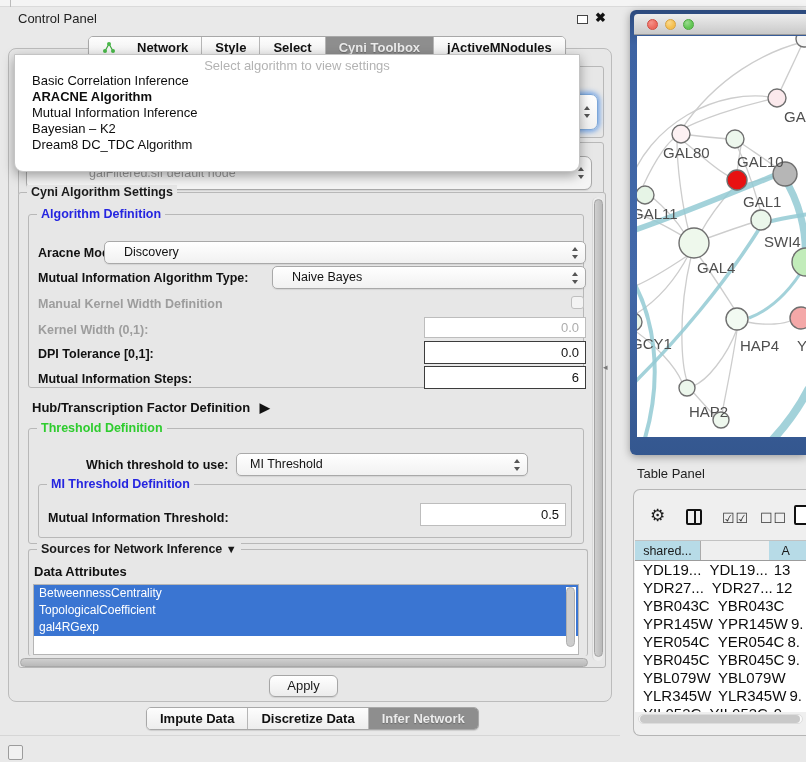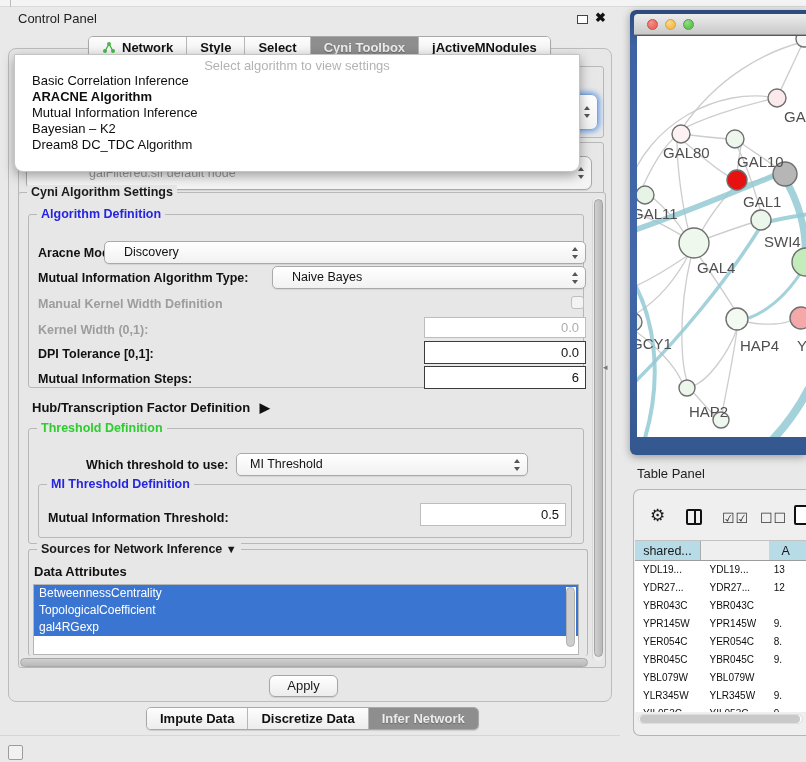--- a/index.html
+++ b/index.html
@@ -14,21 +14,21 @@
   
   .cp-title { left:18px; top:11px; font-size:13px; color:#222; }
   .float-ic { left:577px; top:15px; width:11px; height:9px; border:1.5px solid #444; background:#fff; }
   .close-ic { left:595px; top:10px; font-size:13px; font-weight:bold; color:#111; }
 
   
   .main-panel { left:8px; top:48px; width:604px; height:654px; border:1px solid #bcbcbc; border-radius:8px; background:#e7e7e7; }
 
   
   .tabbar { left:88px; top:36px; height:23px; display:flex; border:1px solid #a8a8a8; border-radius:5px; overflow:hidden; background:#f6f6f6; z-index:5; box-shadow:0 1px 1px rgba(0,0,0,.12); }
-  .tab { padding:0 13px; font-size:13px; font-weight:600; color:#111; line-height:21px; background:linear-gradient(#fdfdfd,#ededed); border-right:1px solid #b6b6b6; display:flex; align-items:center; gap:7px; }
+  .tab { padding:0 13px; font-size:13px; font-weight:600; color:#111; line-height:21px; background:linear-gradient(#fdfdfd,#ededed); border-right:1px solid #b6b6b6; display:flex; align-items:center; gap:22px; }
   .tab:last-child { border-right:none; }
   .tab.sel { background:#8e8e8e; color:#ececec; text-shadow:0 1px 1px rgba(0,0,0,.25); }
 
   
   .grp { position:absolute; border:1px solid #b8b8b8; border-radius:3px; }
   .grp>.gt { position:absolute; top:-8px; left:8px; background:#e7e7e7; padding:0 4px; font-size:12.5px; font-weight:700; white-space:nowrap; }
   .gt.blue { color:#2525e0; } .gt.green { color:#2ecc2e; }
   .combo { position:absolute; background:linear-gradient(#ffffff,#f1f1f1); border:1px solid #a9a9a9; border-radius:5px; font-size:12.5px; line-height:21px; padding-left:5px; color:#111; box-shadow:0 1px 1px rgba(0,0,0,.08); }
   .ud { position:absolute; right:6px; top:50%; transform:translateY(-50%); width:7px; height:12px; }
   .ud i { position:absolute; left:0; width:0; height:0; border-left:3.5px solid transparent; border-right:3.5px solid transparent; }
@@ -81,21 +81,21 @@
   .gear { left:650px; top:505px; font-size:17px; color:#1c1c1c; }
   .colic { left:686px; top:509px; width:16px; height:16px; border:2px solid #111; border-radius:2px; }
   .colic i { position:absolute; left:50%; top:0; width:2px; height:100%; background:#111; }
   .cbt { position:absolute; font-size:14px; color:#333; letter-spacing:1px; }
   .docic { left:794px; top:505px; width:14px; height:20px; border:2px solid #111; border-radius:2px; background:#fff; }
   .thead { left:635px; top:540px; width:171px; height:21px; display:flex; border-bottom:1px solid #9c9c9c; border-top:1px solid #c2c2c2; overflow:hidden; }
   .th1 { width:75px; background:#b7dbe7; border-right:1px solid #aaa; font-size:12.5px; text-align:center; line-height:20px; }
   .th2 { width:78px; background:#ebebeb; border-right:1px solid #aaa; font-size:12.5px; text-align:center; line-height:20px;margin-top:32px; }
   .th3 { width:40px; background:#b7dbe7; font-size:12.5px; line-height:20px; padding-left:12px; }
   .tbody { left:635px; top:561px; width:171px; height:151px; background:#fff; overflow:hidden; }
-  .trow { display:flex; height:18px; line-height:18px; font-size:10px; color:#0d0d0d; }
+  .trow { display:flex; height:18px; line-height:18px; font-size:15px; color:#0d0d0d; }
   .td1 { width:75px; padding-left:8px; } .td2 { width:78px; padding-left:8px; } .td3 { width:40px; padding-left:3px; }
   .tp-hsb { left:638px; top:714px; width:165px; height:10px; background:#fafafa; border:1px solid #ddd; border-radius:5px; }
   .tp-hsb .th { position:absolute; left:1px; top:0; width:160px; height:8px; border-radius:4px; background:#c9c9c9; }
 
   .netlbl { font-size:15px; fill:#4f4f4f; font-family:"Liberation Sans",sans-serif; }
   .eg { stroke:#cdcdcd; stroke-width:1.3; fill:none; }
   .et { stroke:#93cad4; fill:none; opacity:.85; }
   svg circle { stroke:#6f6f6f; stroke-width:1.4; }
 
   .netic circle { stroke:none; }

